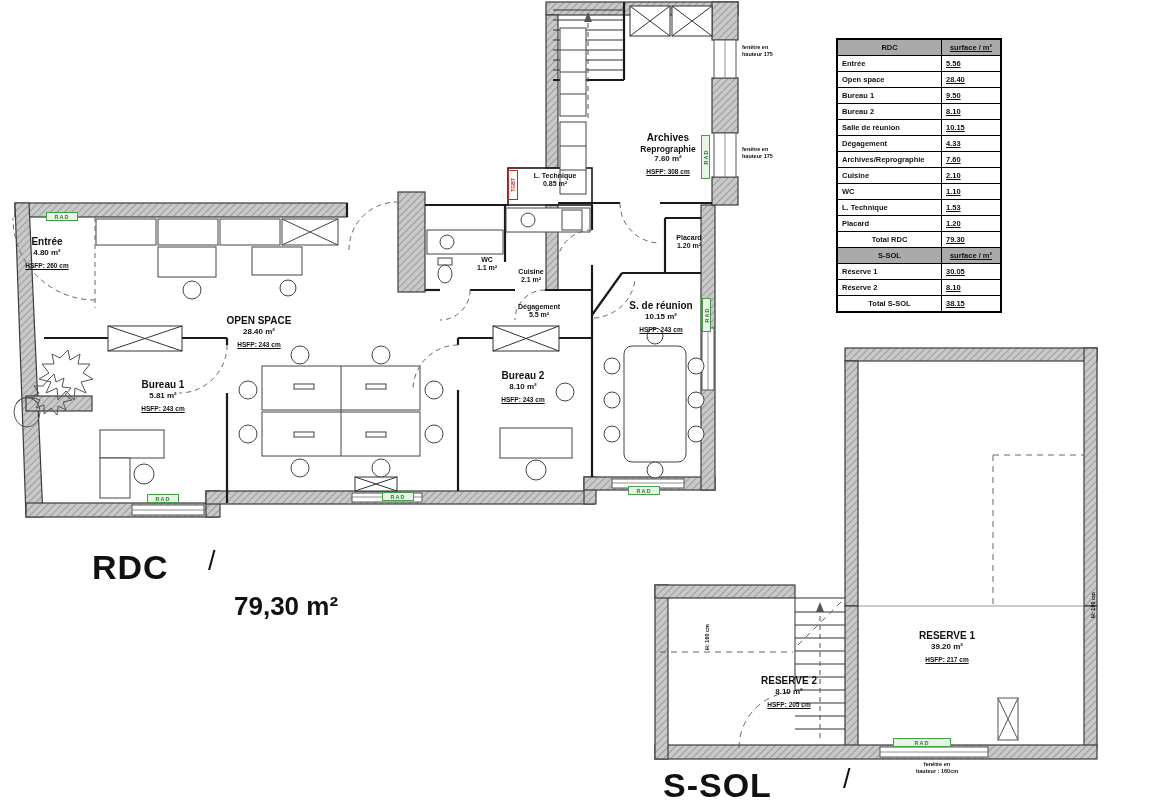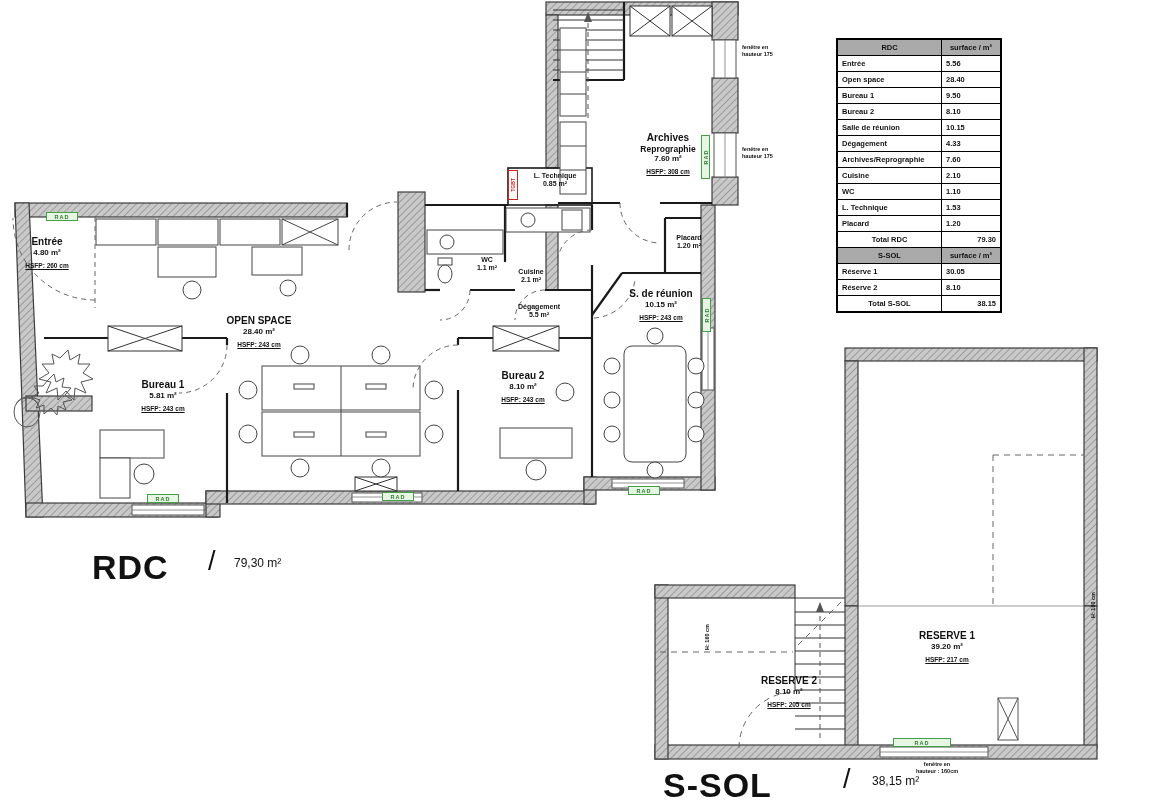--- a/index.html
+++ b/index.html
@@ -11,21 +11,21 @@
   .lbl { position:absolute; transform:translateX(-50%); text-align:center; line-height:1.2; white-space:nowrap; }
   .lbl .name { font-size:10px; font-weight:700; }
   .lbl .name2 { font-size:8.5px; font-weight:700; }
   .lbl .area { font-size:8px; font-weight:700; }
   .lbl .hsfp { font-size:6.5px; font-weight:700; text-decoration:underline; margin-top:4px; }
   .lbl.small .name, .lbl.small .area { font-size:7px; }
 
   
   .floor-title { position:absolute; font-size:34px; font-weight:700; letter-spacing:1px; }
   .floor-sep   { position:absolute; font-size:27px; font-weight:400; }
-  .floor-area  { position:absolute; font-size:12px; font-weight:400; }
+  .floor-area  { position:absolute; font-size:26px; font-weight:700;margin-top:35px; }
 
   
   .rad { position:absolute; background:#e7f5e4; border:1px solid #43a047; color:#2e7d32;
          font-size:5.5px; font-weight:700; letter-spacing:1px; display:flex;
          align-items:center; justify-content:center; box-sizing:border-box; }
   .rot { transform:rotate(-90deg); transform-origin:0 0; }
 
   
   .tgbt { position:absolute; width:30px; height:10px; background:#fff; border:1px solid #cc2222;
           color:#cc2222; font-size:5px; font-weight:700; display:flex; align-items:center;
@@ -34,24 +34,24 @@
   
   .note { position:absolute; font-size:5.5px; font-weight:700; line-height:1.25; white-space:nowrap; }
   .note.center { transform:translateX(-50%); text-align:center; }
   .note.rot { transform:rotate(-90deg); transform-origin:0 0; }
 
   
   .surface-table { position:absolute; left:836px; top:38px; border-collapse:collapse; border:2px solid #000; }
   .surface-table td { border:1px solid #000; font-size:7.5px; font-weight:700; color:#111;
                       padding:2.5px 4px; height:10px; background:#fff; }
   .surface-table td.lab { width:95px; text-align:left; }
-  .surface-table td.val { width:50px; text-align:left; }
+  .surface-table td.val { width:50px; text-align:left;text-decoration:underline; }
   .surface-table tr.hdr td { background:#aaaaaa; text-align:center; }
   .surface-table tr.total td.lab { text-align:center; }
-  .surface-table tr.total td.val { text-align:right; }
+  .surface-table tr.total td.val { text-align:left; }
 </style>
 </head>
 <body>
 
 <div class="canvas">
 
   <svg class="plan" width="1158" height="800" viewBox="0 0 1158 800">
     <defs>
       <pattern id="hatch" width="5" height="5" patternUnits="userSpaceOnUse" patternTransform="rotate(45)">
         <rect width="5" height="5" fill="#c9c9c9"></rect>
@@ -321,21 +321,21 @@
     <div class="area">5.81 m²</div>
     <div class="hsfp">HSFP: 243 cm</div>
   </div>
 
   <div class="lbl" style="left:523px;top:370px">
     <div class="name">Bureau 2</div>
     <div class="area">8.10 m²</div>
     <div class="hsfp">HSFP: 243 cm</div>
   </div>
 
-  <div class="lbl" style="left:661px;top:288px">
+  <div class="lbl" style="left:661px;top:300px">
     <div class="name">S. de réunion</div>
     <div class="area">10.15 m²</div>
     <div class="hsfp">HSFP: 243 cm</div>
   </div>
 
   <div class="lbl small" style="left:539px;top:303px">
     <div class="name">Dégagement</div>
     <div class="area">5.5 m²</div>
   </div>
 

